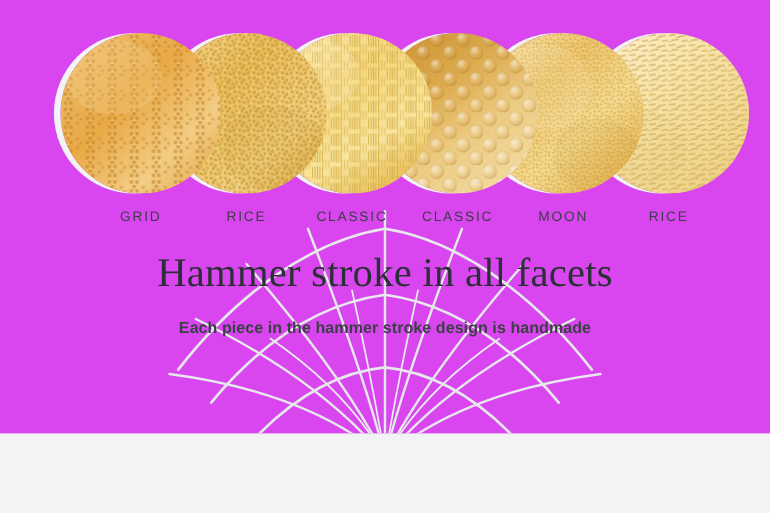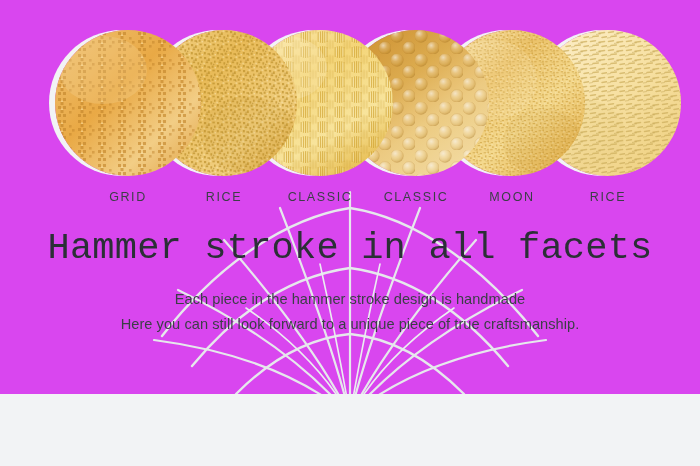--- a/index.html
+++ b/index.html
@@ -79,38 +79,39 @@
   
   #text-block {
     position: absolute;
     left: 0;
     top: 228px;
     width: 700px;
     z-index: 3;
     text-align: center;
   }
   #headline {
-    font-family: Liberation Mono, monospace;
+    font-family: Liberation Serif, serif;
     font-size: 37px;
     font-weight: 400;
     color: #2b2f36;
     letter-spacing: 0.2px;
     line-height: 1.12;
     margin: 0;
   }
   #paragraph {
     margin: 18px 0 0 0;
     font-family: "Liberation Sans", sans-serif;
     font-size: 14.6px;
     line-height: 25px;
     color: #3b3f46;
     letter-spacing: 0.05px;
   }
   #paragraph .pline {
     display: block;
+    font-weight: bold;
   }
 </style>
 </head>
 <body>
 
 <div id="stage">
 
   <svg id="watermark" viewBox="0 0 420 260" preserveAspectRatio="xMidYMid meet">
     <g stroke="#e6e8ec" stroke-width="2.2" fill="none" stroke-linecap="round">
       <path d="M210 248 C210 190 210 110 210 24"></path>
@@ -363,17 +364,16 @@
       </div>
       <div class="swatch-label">MOON</div>
     </div>
 
   </div>
 
   <div id="text-block">
     <h1 id="headline">Hammer stroke in all facets</h1>
     <p id="paragraph">
       <span class="pline">Each piece in the hammer stroke design is handmade</span>
-      <span class="pline">Here you can still look forward to a unique piece of true craftsmanship.</span>
     </p>
   </div>
 
 </div>
 
 </body></html>

